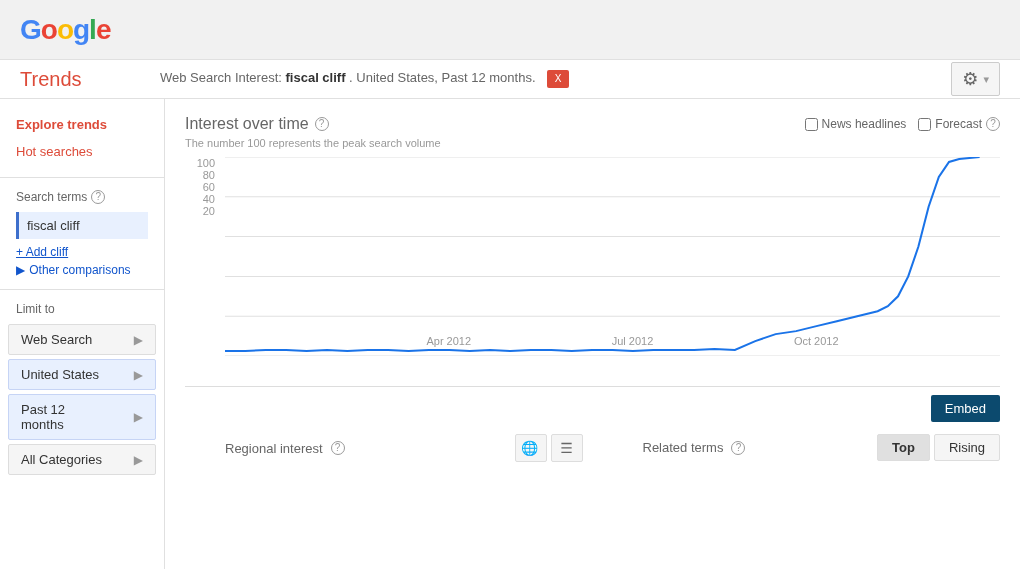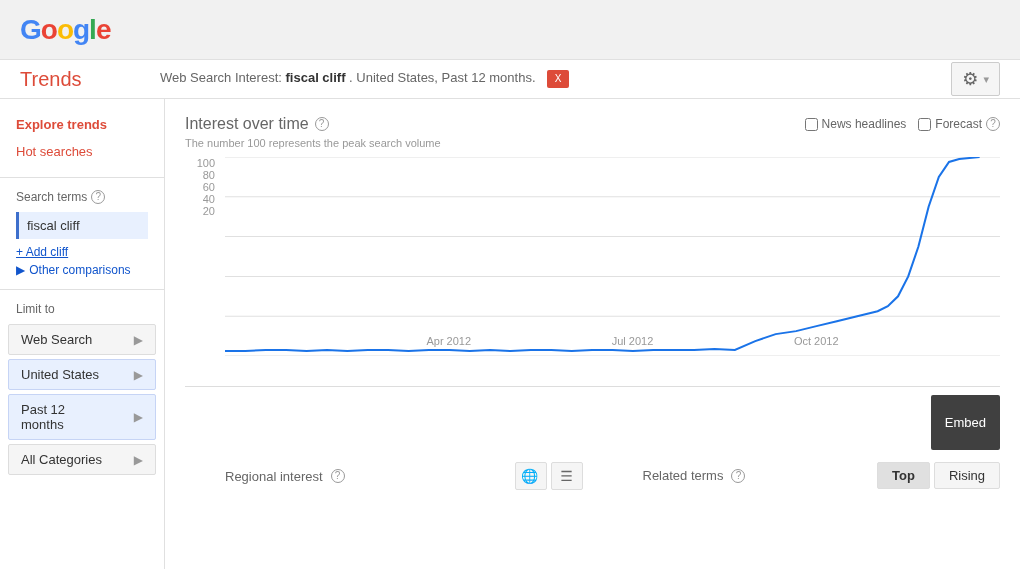--- a/index.html
+++ b/index.html
@@ -262,24 +262,24 @@
       font-size: 11px;
       color: #999;
     }
 
     .embed-btn {
       display: flex;
       justify-content: flex-end;
       margin-bottom: 12px;
     }
     .embed-button {
-      background: #404040;
+      background: #0c4a6e;
       color: white;
       border: none;
-      padding: 20px 14px;
+      padding: 6px 14px;
       font-size: 13px;
       cursor: pointer;
       border-radius: 2px;
     }
 
     
     .bottom-sections {
       display: flex;
       gap: 20px;
       margin-top: 10px;

